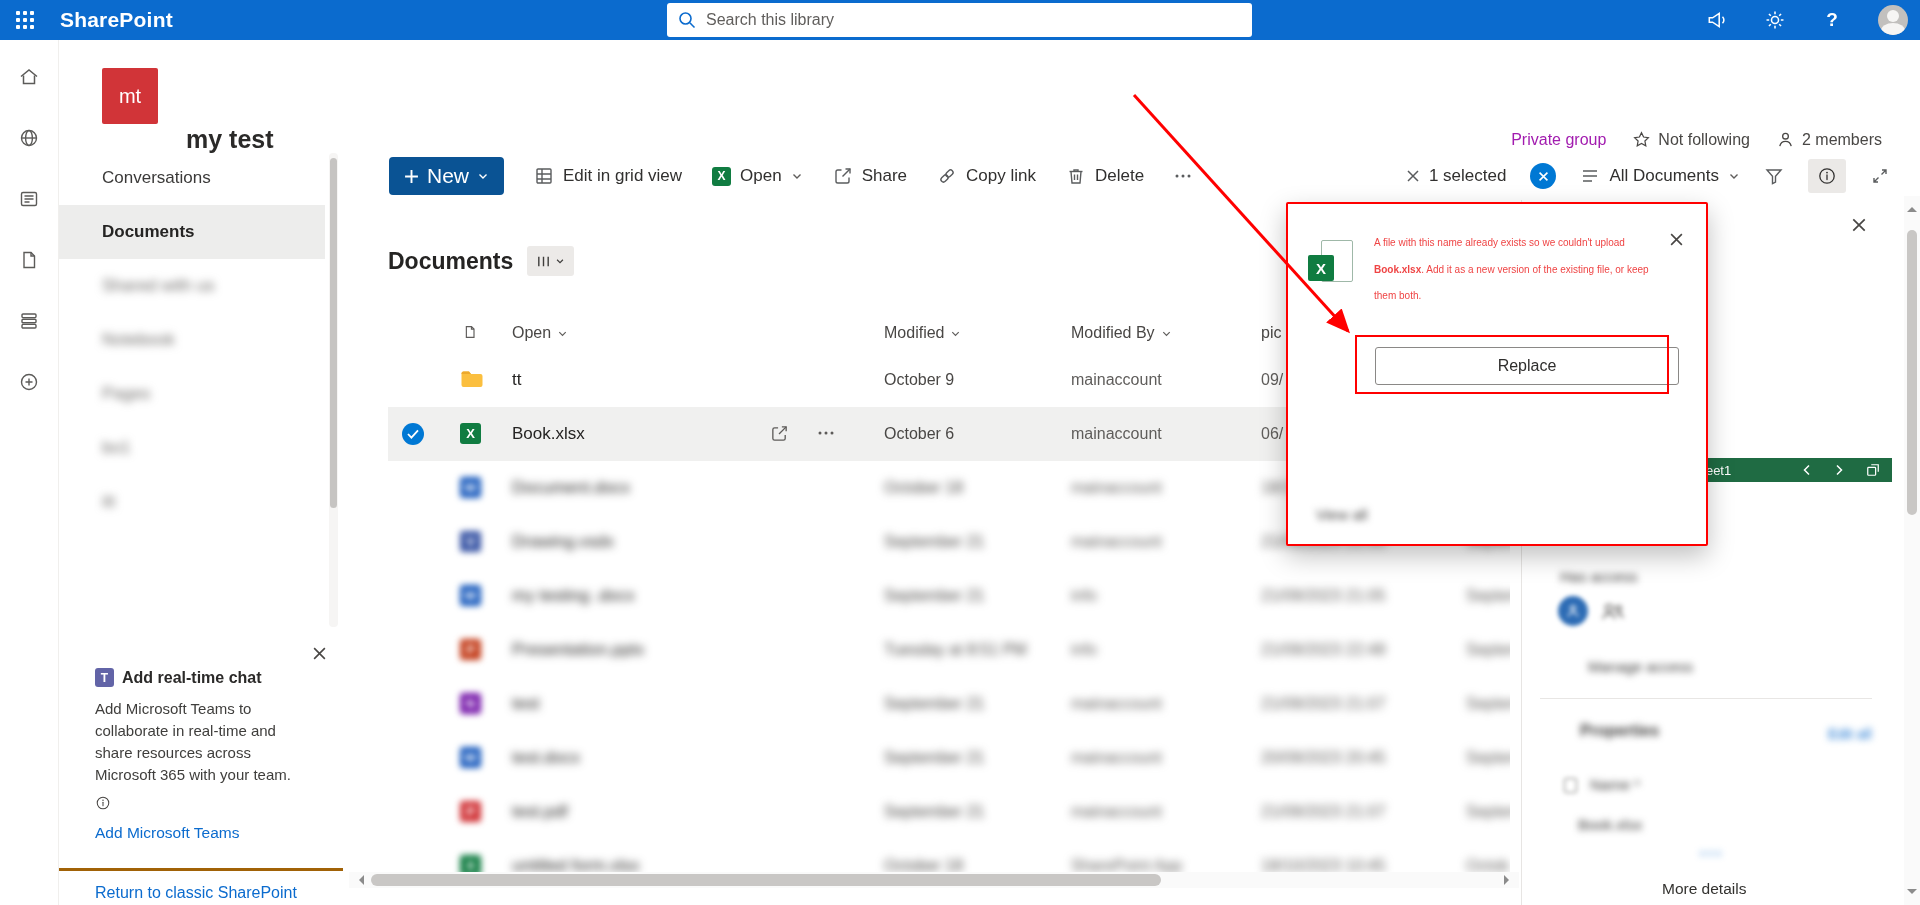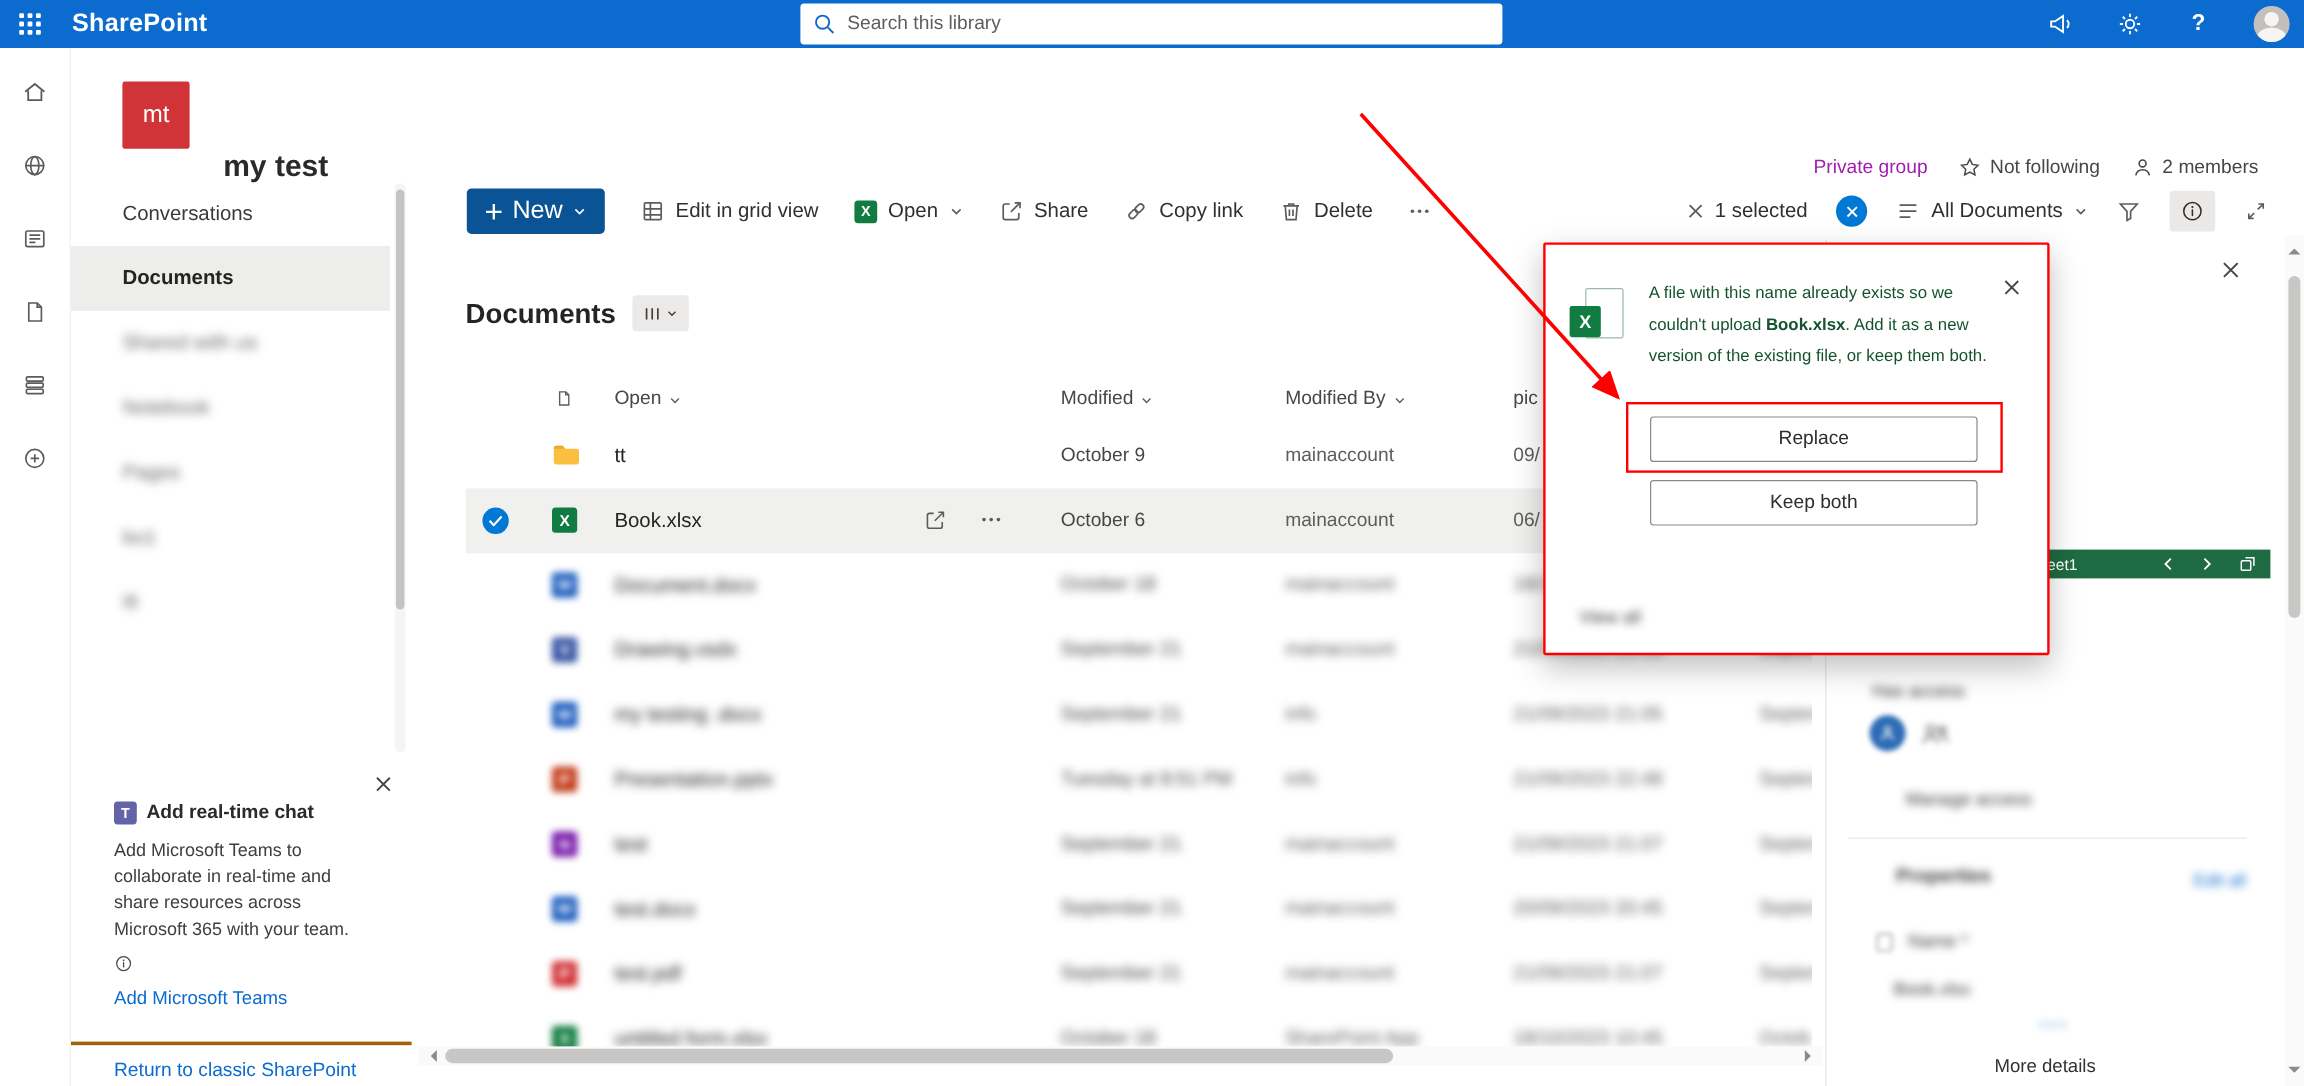--- a/index.html
+++ b/index.html
@@ -141,22 +141,22 @@
 #pdMore{left:140px;top:680px;font-size:15.5px;color:#33322f;filter:none;cursor:pointer}
 
 
 #dialog{position:absolute;left:1286px;top:202px;width:422px;height:344px;background:#fff;
   border:2px solid var(--red);border-radius:2px;z-index:40;box-shadow:0 10px 26px rgba(0,0,0,.25)}
 #dClose{position:absolute;right:22px;top:28px;background:none;border:none;cursor:pointer;color:#484644}
 .d-icon{position:absolute;left:20px;top:36px;width:50px;height:52px}
 .d-page{position:absolute;left:13px;top:0;width:32px;height:42px;background:#fff;border:1.5px solid #9fb8a8;border-radius:2px}
 .d-sq{position:absolute;left:0;top:15px;width:26px;height:26px;background:var(--excel);color:#fff;
   font-size:15px;font-weight:700;display:flex;align-items:center;justify-content:center;border-radius:2px}
-.d-msg{position:absolute;left:86px;top:26px;width:296px;font-size:14px;line-height:26.5px;color:#14532d}
-.d-btn{position:absolute;left:87px;width:273px;height:38px;background:#fff;border:1px solid #8a8886;
+.d-msg{position:absolute;left:86px;top:26px;width:296px;font-size:10px;line-height:26.5px;color:#ef4444}
+.d-btn{position:absolute;left:87px;width:304px;height:38px;background:#fff;border:1px solid #8a8886;
   border-radius:3px;font-size:16px;color:#2f2e2d;cursor:pointer}
 #dReplace{top:143px}
 #dKeep{top:196px}
 #dViewAll{position:absolute;left:28px;top:302px;font-size:15px;color:#3c3b3a;filter:blur(3.5px);cursor:pointer}
 
 
 #redRect{position:absolute;left:1355px;top:335px;width:314px;height:59px;border:2px solid var(--red);
   z-index:45;pointer-events:none}
 #arrow{position:absolute;left:0;top:0;z-index:46;pointer-events:none}
 
@@ -650,21 +650,20 @@
   </span>
   <div class="d-msg">
     <span>A file with this name already exists so we couldn't upload </span><b>Book.xlsx</b><span>. Add it as a new version of the existing file, or keep them both.</span>
   </div>
   <button id="dClose">
     <svg width="15" height="15" viewBox="0 0 14 14" fill="none" stroke="currentColor" stroke-width="1.5">
         <path d="M2 2l10 10M12 2L2 12"></path>
       </svg>
   </button>
   <button class="d-btn" id="dReplace">Replace</button>
-  <button class="d-btn" id="dKeep">Keep both</button>
   <span id="dViewAll">View all</span>
 </div>
 
 <div id="redRect"></div>
 <svg id="arrow" width="1920" height="905">
   <defs>
     <marker id="ah" markerWidth="9" markerHeight="8" refX="7" refY="3.5" orient="auto">
         <path d="M0 0L8 3.5L0 7Z" fill="#ff0000"></path>
       </marker>
   </defs>

